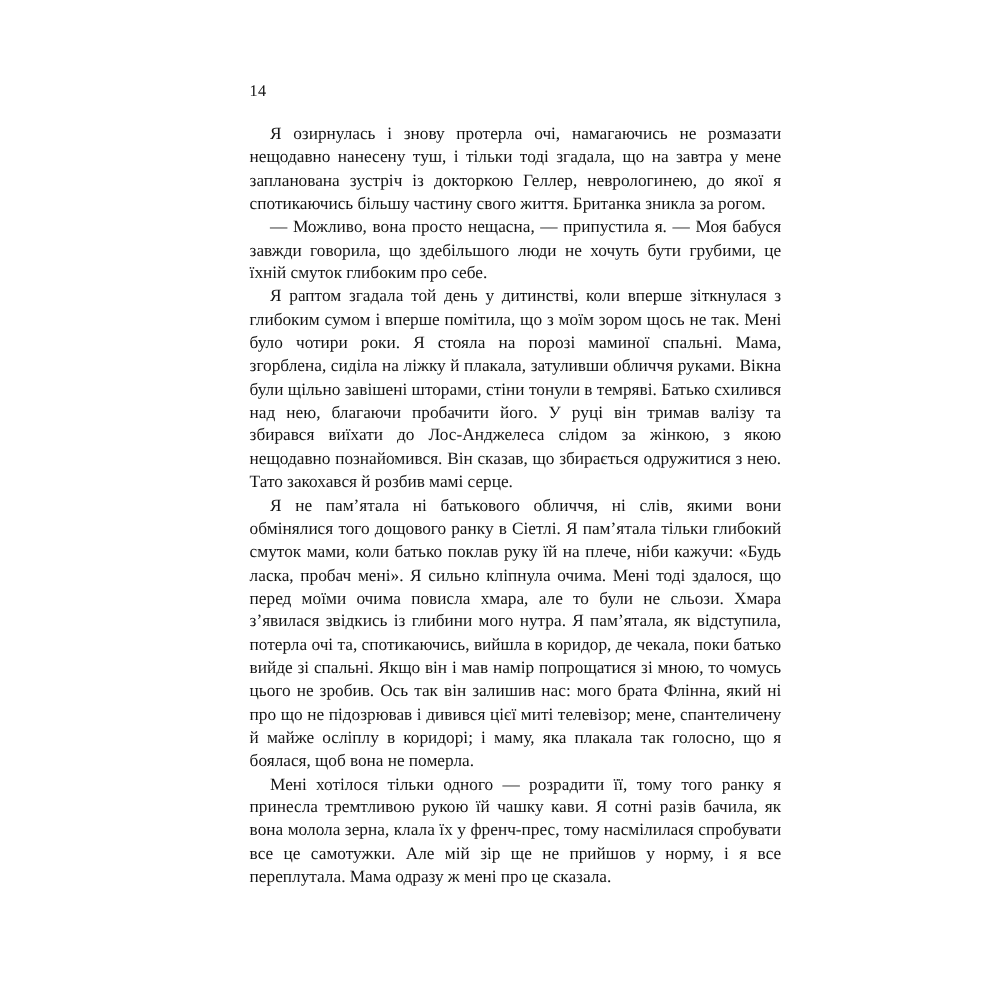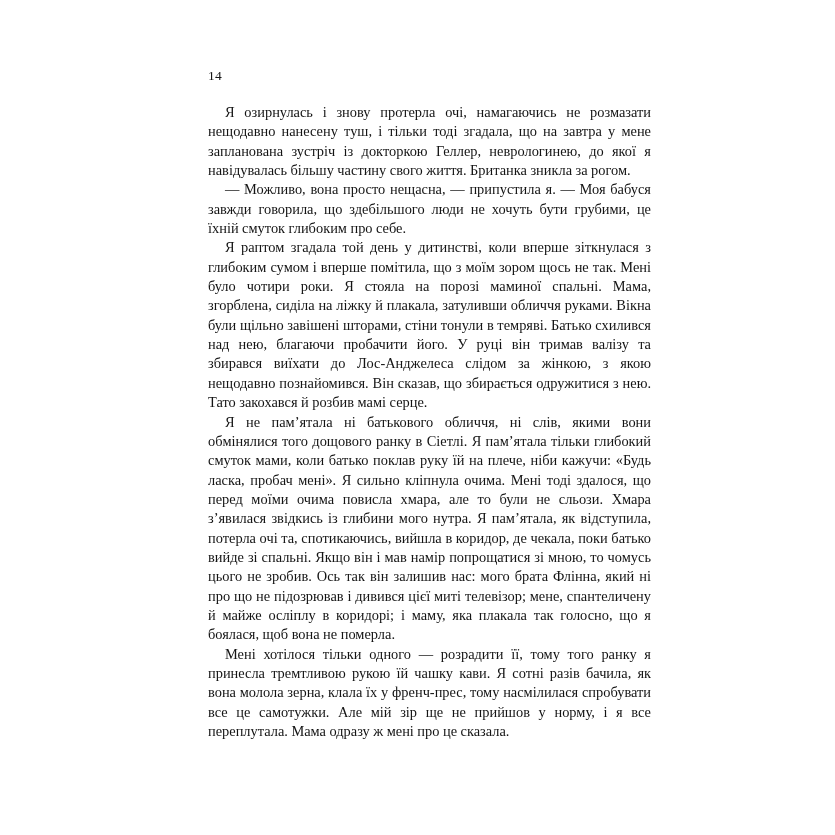--- a/index.html
+++ b/index.html
@@ -63,20 +63,20 @@
   }
 </style>
 </head>
 <body>
 
 <div id="page">
 
   <div id="folio">14</div>
 
   <div id="textblock">
-      <p class="prose">Я озирнулась і знову протерла очі, намагаючись не розмазати нещодавно нанесену туш, і тільки тоді згадала, що на завтра у мене запланована зустріч із докторкою Геллер, неврологинею, до якої я навідувалась більшу частину свого життя. Британка зникла за рогом.</p>
+      <p class="prose">Я озирнулась і знову протерла очі, намагаючись не розмазати нещодавно нанесену туш, і тільки тоді згадала, що на завтра у мене запланована зустріч із докторкою Геллер, неврологинею, до якої я спотикаючись більшу частину свого життя. Британка зникла за рогом.</p>
       <p class="dialogue">— Можливо, вона просто нещасна, — припустила я. — Моя бабуся завжди говорила, що здебільшого люди не хочуть бути грубими, це їхній смуток глибоким про себе.</p>
       <p class="prose">Я раптом згадала той день у дитинстві, коли вперше зіткнулася з глибоким сумом і вперше помітила, що з моїм зором щось не так. Мені було чотири роки. Я стояла на порозі маминої спальні. Мама, згорблена, сиділа на ліжку й плакала, затуливши обличчя руками. Вікна були щільно завішені шторами, стіни тонули в темряві. Батько схилився над нею, благаючи пробачити його. У руці він тримав валізу та збирався виїхати до Лос-Анджелеса слідом за жінкою, з якою нещодавно познайомився. Він сказав, що збирається одружитися з нею. Тато закохався й розбив мамі серце.</p>
       <p class="prose">Я не пам’ятала ні батькового обличчя, ні слів, якими вони обмінялися того дощового ранку в Сіетлі. Я пам’ятала тільки глибокий смуток мами, коли батько поклав руку їй на плече, ніби кажучи: «Будь ласка, пробач мені». Я сильно кліпнула очима. Мені тоді здалося, що перед моїми очима повисла хмара, але то були не сльози. Хмара з’явилася звідкись із глибини мого нутра. Я пам’ятала, як відступила, потерла очі та, спотикаючись, вийшла в коридор, де чекала, поки батько вийде зі спальні. Якщо він і мав намір попрощатися зі мною, то чомусь цього не зробив. Ось так він залишив нас: мого брата Флінна, який ні про що не підозрював і дивився цієї миті телевізор; мене, спантеличену й майже осліплу в коридорі; і маму, яка плакала так голосно, що я боялася, щоб вона не померла.</p>
       <p class="prose">Мені хотілося тільки одного — розрадити її, тому того ранку я принесла тремтливою рукою їй чашку кави. Я сотні разів бачила, як вона молола зерна, клала їх у френч-прес, тому насмілилася спробувати все це самотужки. Але мій зір ще не прийшов у норму, і я все переплутала. Мама одразу ж мені про це сказала.</p>
     </div>
 
 </div>
 
 </body></html>

